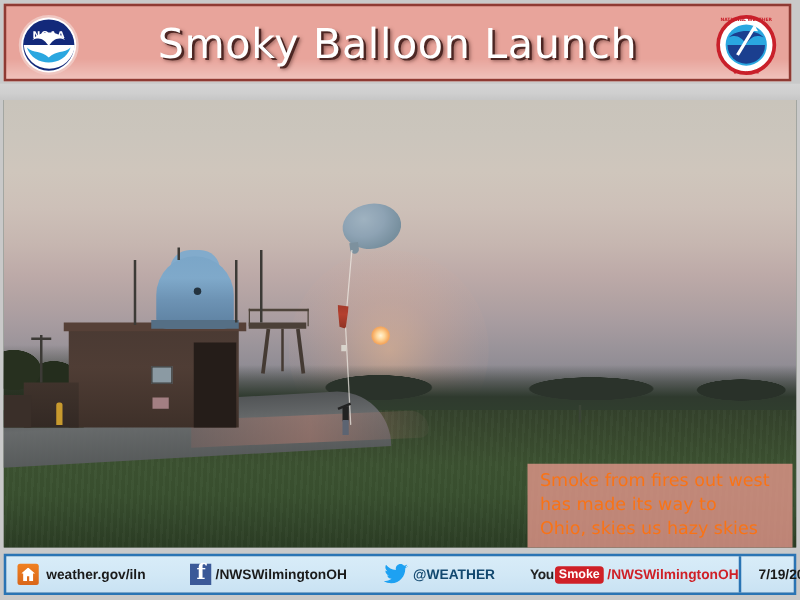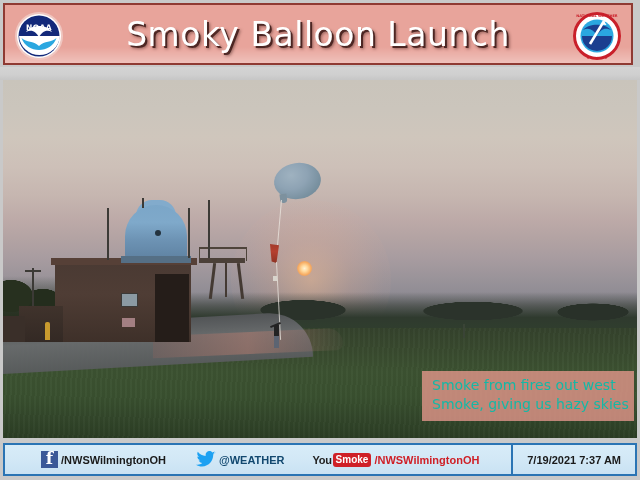--- a/index.html
+++ b/index.html
@@ -381,21 +381,21 @@
     top: 291px;
     width: 212px;
     padding: 5px 8px 7px 10px;
     box-sizing: border-box;
     background: rgba(226,150,139,0.80);
   }
   .caption-line {
     font-family: "DejaVu Sans", sans-serif;
     font-size: 14px;
     line-height: 19px;
-    color: #14b8a6;
+    color: #f97316;
     white-space: nowrap;
   }
 
   
   .footer {
     position: absolute;
     left: 3px; top: 443px;
     width: 634px;
     height: 33px;
     background: linear-gradient(to bottom, #d8ecf8 0%, #d2e8f6 50%, #c9e2f3 100%);
@@ -583,26 +583,31 @@
     <div class="parachute"></div>
     <div class="tether t2"></div>
     <div class="sonde"></div>
 
     <div class="person-body"></div>
     <div class="person-legs"></div>
     <div class="person-arm"></div>
 
     <div class="caption">
       <div class="caption-line">Smoke from fires out west</div>
-      <div class="caption-line">Smoke, giving us hazy skies</div>
+      <div class="caption-line">has made its way to</div>
+      <div class="caption-line">Ohio, skies us hazy skies</div>
     </div>
   </div>
 
   <div class="footer">
 
+    <div class="foot-item">
+      <span class="ico-home"></span>
+      <span class="foot-label">weather.gov/iln</span>
+    </div>
 
     <span class="sp-a"></span>
 
     <div class="foot-item">
       <span class="ico-fb"></span>
       <span class="foot-label">/NWSWilmingtonOH</span>
     </div>
 
     <span class="sp-b"></span>
 

